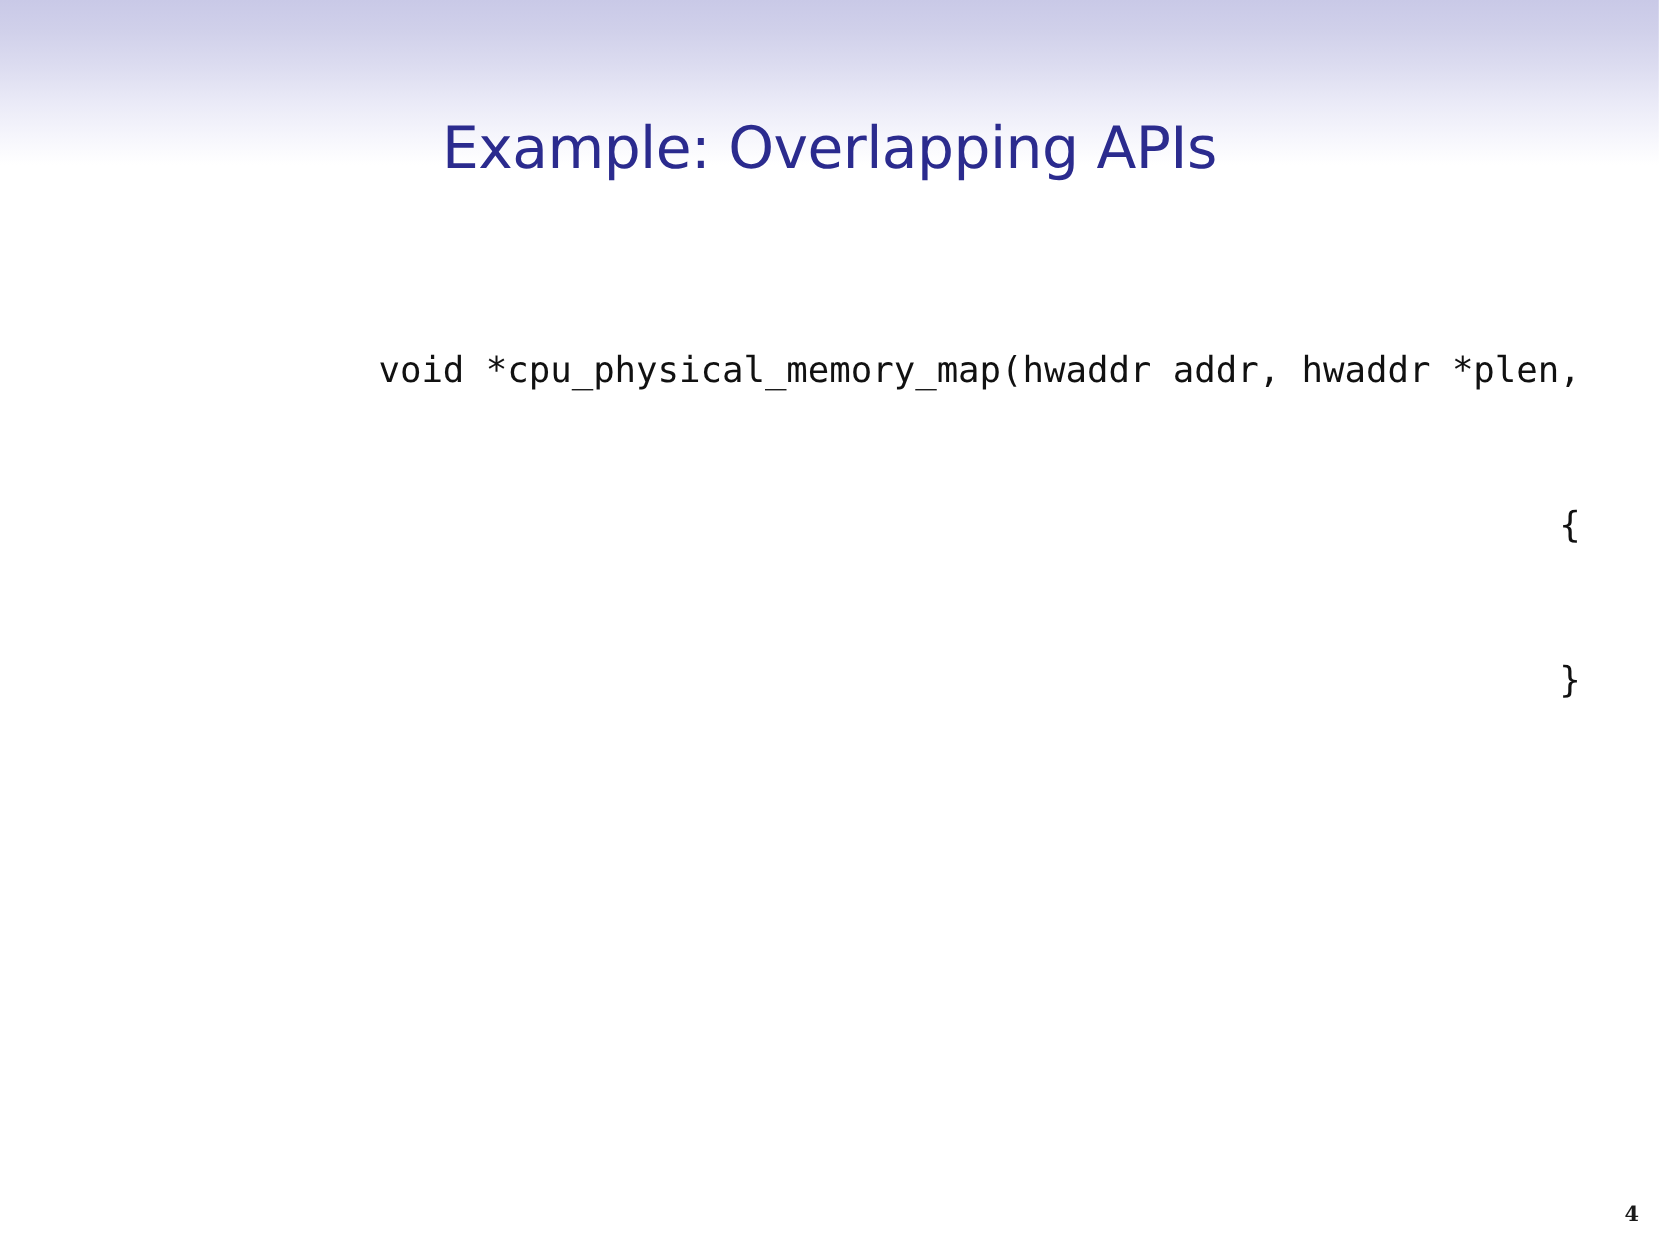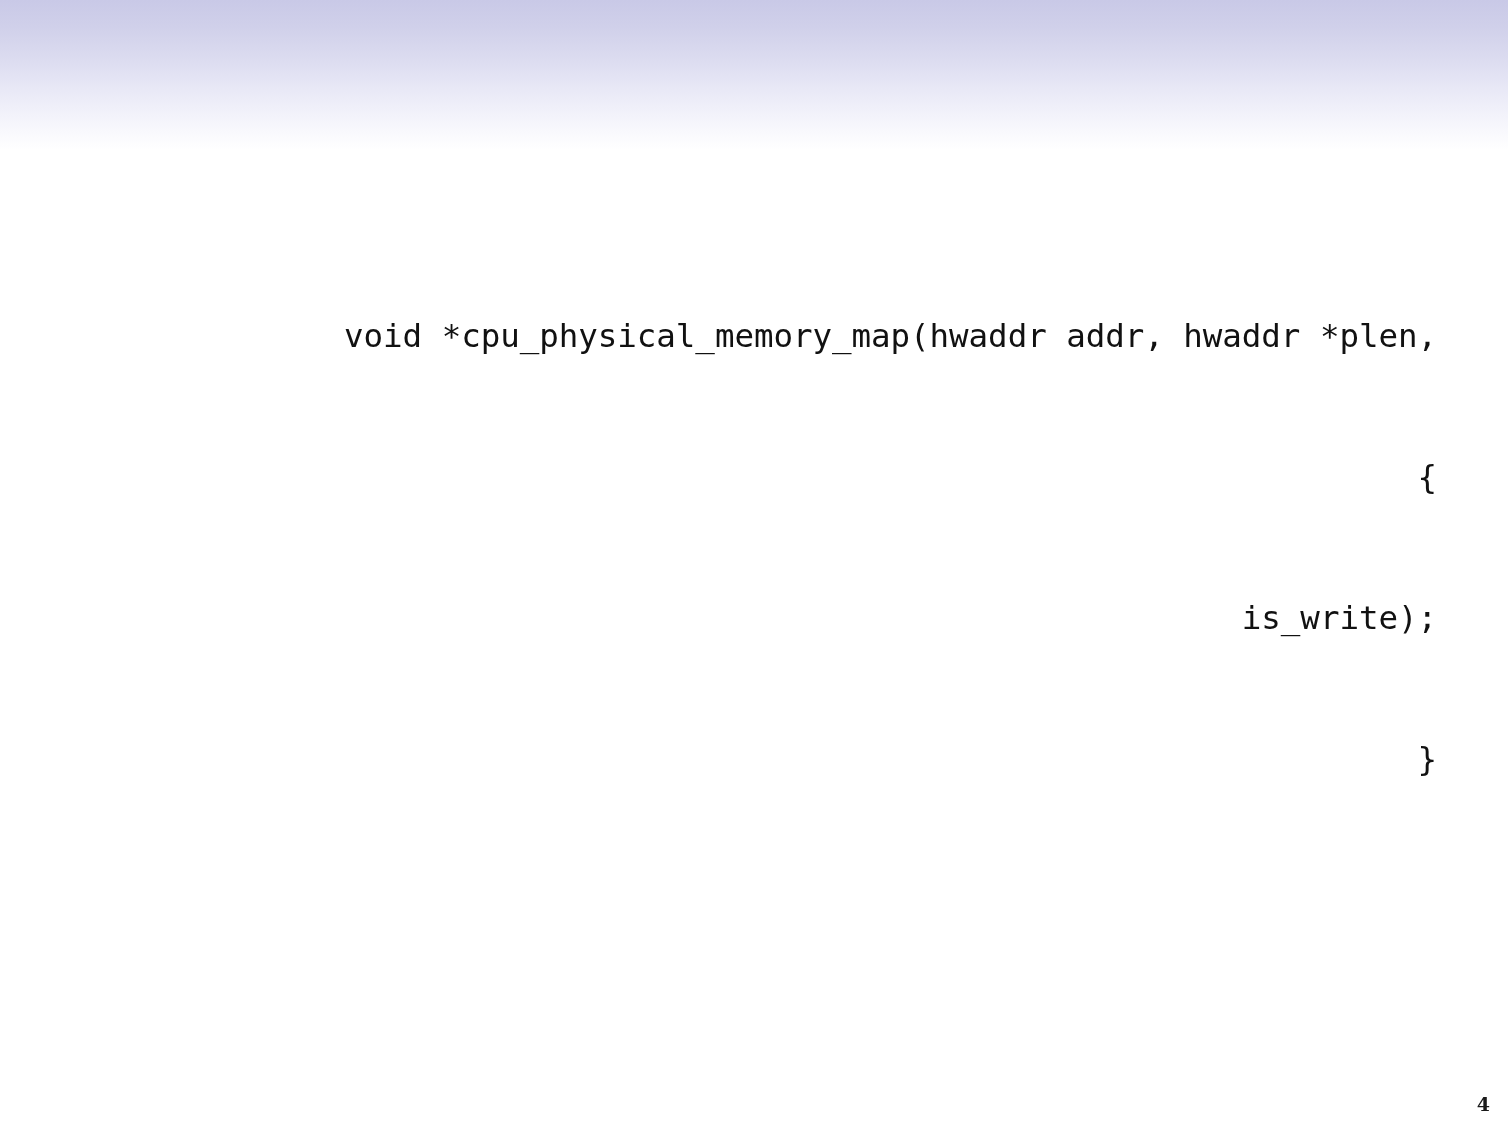--- a/index.html
+++ b/index.html
@@ -84,25 +84,25 @@
     color: #1a1a1a;
   }
 </style>
 </head>
 <body>
 
 <div id="slide">
 
   <div id="header-band"></div>
 
+  <h1 id="slide-title">Example: Overlapping APIs</h1>
 
   <div id="code-body">
     <div class="code-line">void *cpu_physical_memory_map(hwaddr addr, hwaddr *plen,</div>
     <div class="code-line">{</div>
-    <div class="code-line">                           is_write);</div>
     <div class="code-line">}</div>
     
     
     
     
     
     
     
   </div>
 

